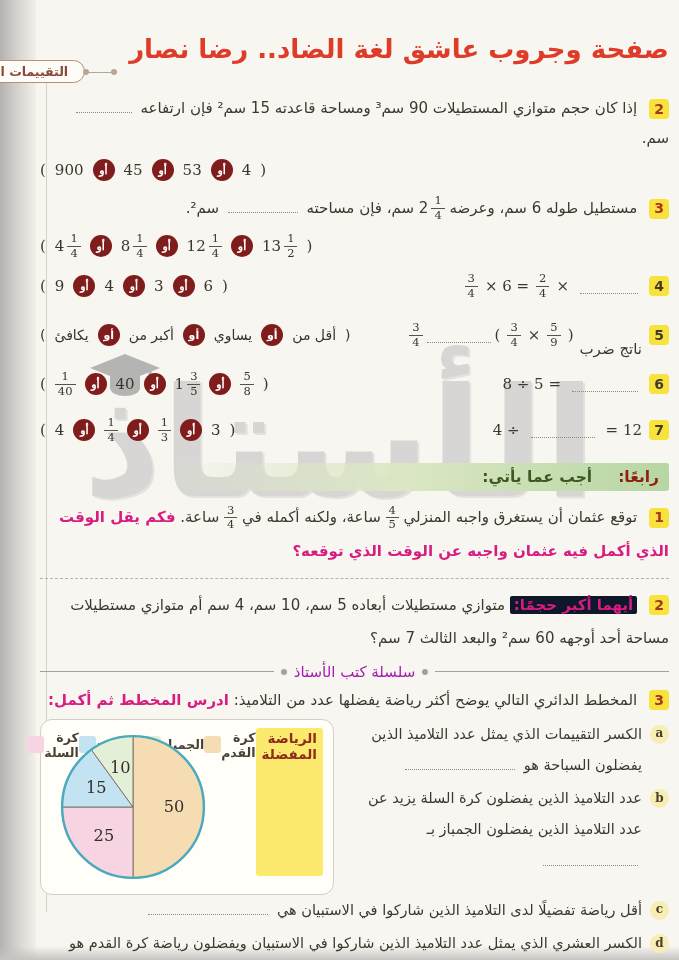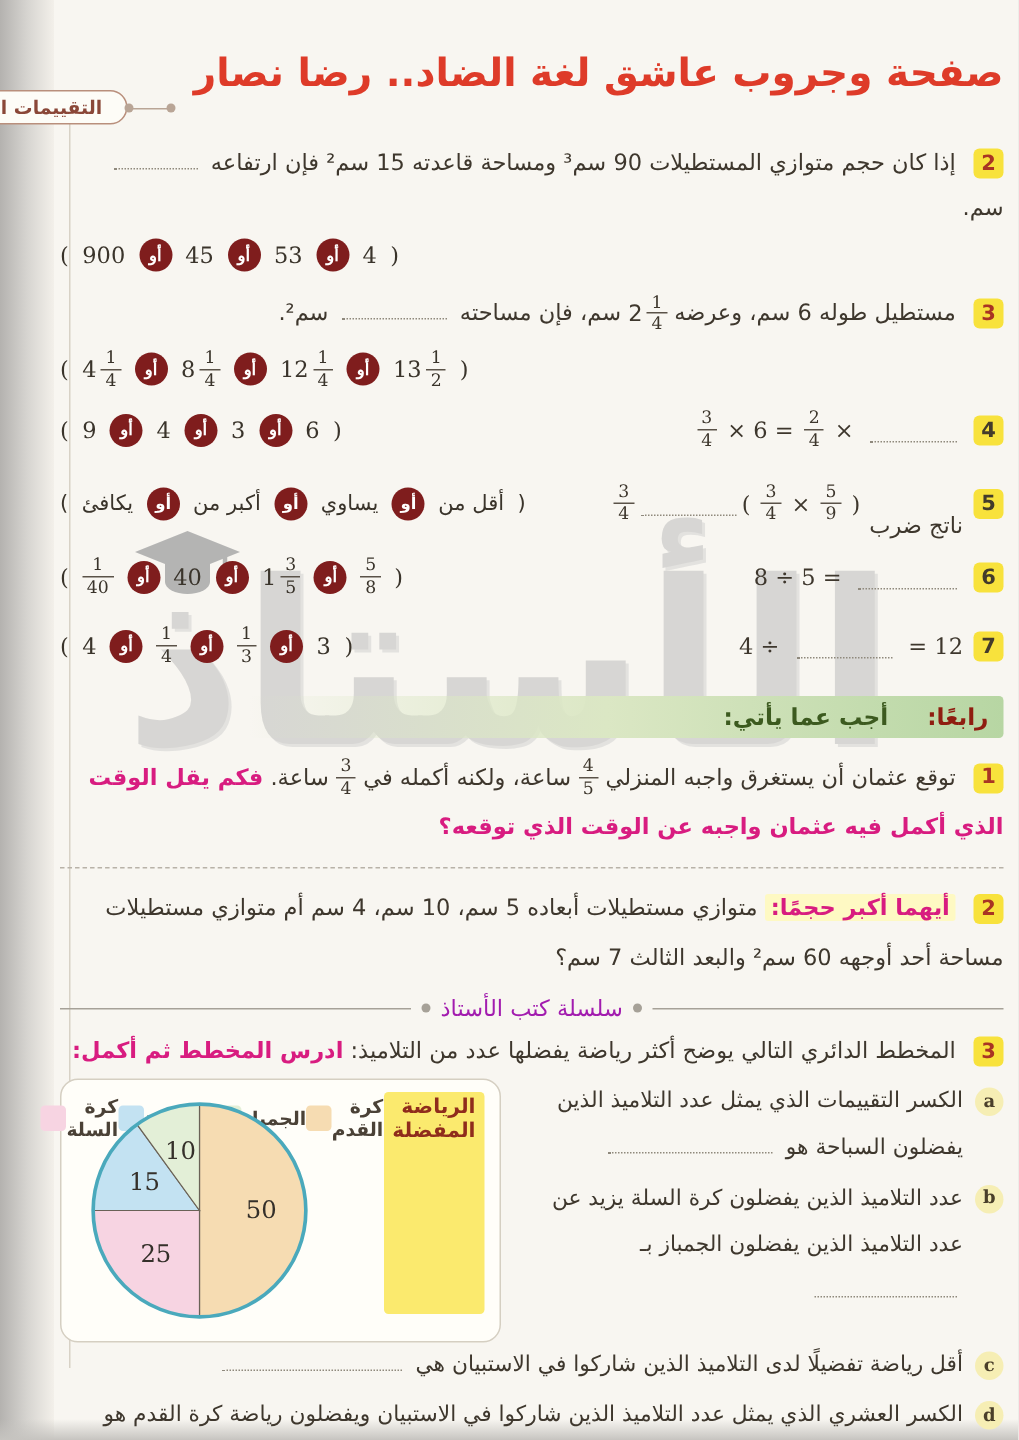--- a/index.html
+++ b/index.html
@@ -44,21 +44,21 @@
   .eq{display:inline-flex;direction:ltr;align-items:center;gap:7px;font-family:"DejaVu Serif",serif;font-size:15px;}
   .eqrow .spacer{flex:1;}
   .eqrow .opts{margin:0;}
 
   
   .banner{position:relative;height:28px;display:flex;align-items:center;gap:26px;padding-right:10px;margin:13px 0 6px;
     background:linear-gradient(to left,#b7d6a3,#dbe7c4 42%,rgba(250,247,235,0) 80%);border-radius:3px;}
   .banner .b1{color:#8f1d10;font-weight:bold;font-size:15.5px;}
   .banner .b2{color:#3c5a1f;font-weight:bold;font-size:15.5px;}
   .mag{color:#d81c80;font-weight:bold;}
-  .hl{background:#fef9c3;padding:0 4px;border-radius:2px;}
+  .hl{background:#0f172a;padding:0 4px;border-radius:2px;}
   .dash-rule{border:none;border-top:1.2px dashed #b8b2a8;margin:9px 0 6px;}
   .series{display:flex;align-items:center;gap:7px;color:#8b867c;margin:8px 0 4px;}
   .series .ln{flex:1;height:1px;background:#a6a198;}
   .series .dot{width:6px;height:6px;border-radius:50%;background:#a6a198;}
   .series .tx{font-weight:normal;font-size:15px;letter-spacing:1px;color:#a21caf;}
 
   
   .chart-sec{display:flex;gap:12px;margin-top:4px;align-items:flex-start;}
   .subcol{flex:1;}
   .chart-box{width:272px;border:1.6px solid #d5cfc2;border-radius:12px;background:#fffef9;

